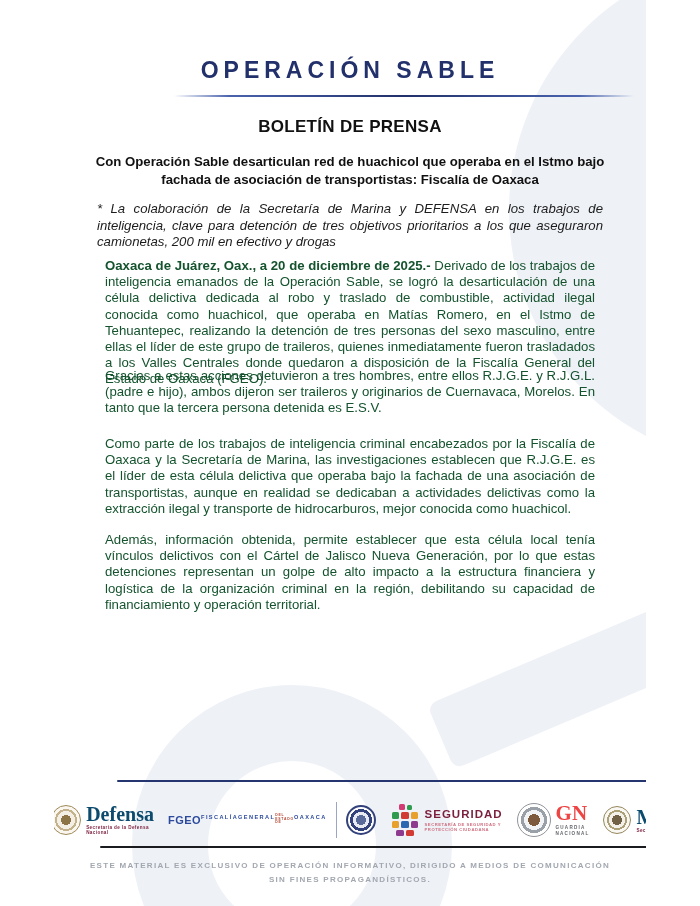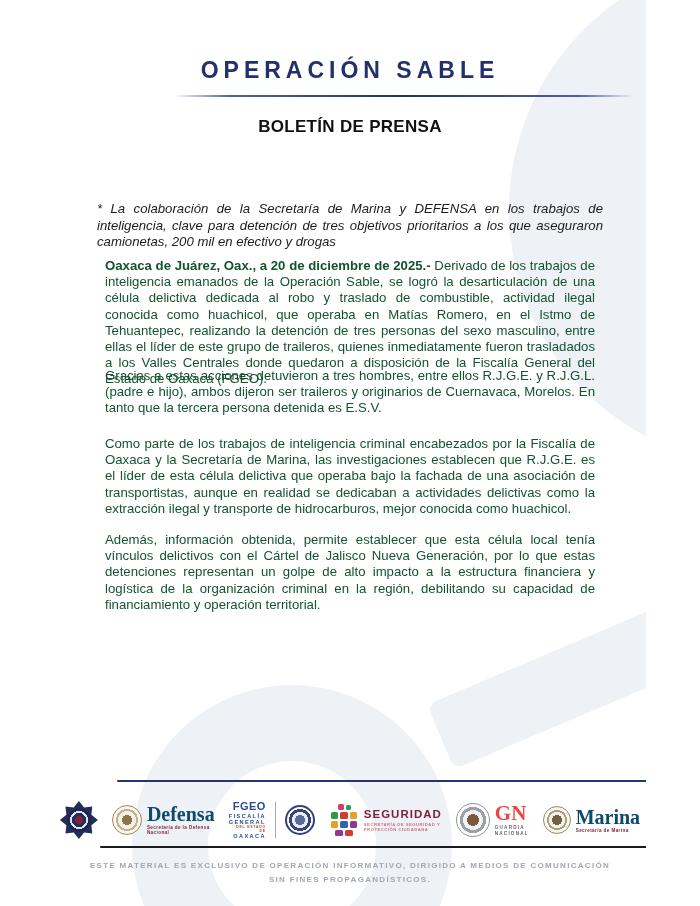--- a/index.html
+++ b/index.html
@@ -135,21 +135,21 @@
   .wordmark-block { display: flex; flex-direction: column; line-height: 1; }
   .wordmark-serif {
     font-family: "Liberation Serif", serif; font-weight: bold;
     font-size: 20px; color: #0c4a6e;
   }
   .wordmark-sub {
     font-size: 4.6px; font-weight: bold; color: #7b1e3c;
     letter-spacing: 0.4px; margin-top: 2px;
   }
 
-  .fgeo-text { display: flex; flex-direction: column; line-height: 1.15; color: #2b4a9e; text-align: right; }
+  .fgeo-text { display: flex; flex-direction: row; line-height: 1.15; color: #2b4a9e; }
   .fgeo-acronym { font-size: 11px; font-weight: 900; letter-spacing: 0.5px; }
   .fgeo-line { font-size: 5.6px; font-weight: bold; letter-spacing: 1.4px; }
   .fgeo-tiny { font-size: 3.4px; font-weight: bold; color: #b0432f; letter-spacing: 0.8px; }
   .fgeo-divider { width: 1px; height: 36px; background: #9aa6c4; margin: 0 4px; }
 
   .seguridad-block { display: flex; flex-direction: column; line-height: 1.2; }
   .seguridad-name {
     font-size: 11.5px; font-weight: 900; color: #7b1e3c; letter-spacing: 1px;
   }
   .seguridad-sub { font-size: 4.2px; font-weight: bold; color: #cf6f80; letter-spacing: 0.5px; }
@@ -178,20 +178,21 @@
   <div class="wm wm-band-1"></div>
   <div class="wm wm-band-2"></div>
   <div class="wm wm-band-3"></div>
 
   <div class="content">
 
     <h1 class="op-title">OPERACIÓN SABLE</h1>
     <div class="op-underline"></div>
     <h2 class="press-title">BOLETÍN DE PRENSA</h2>
 
+    <p class="headline">Con Operación Sable desarticulan red de huachicol que operaba en el Istmo bajo fachada de asociación de transportistas: Fiscalía de Oaxaca</p>
     <p class="note">* La colaboración de la Secretaría de Marina y DEFENSA en los trabajos de inteligencia, clave para detención de tres objetivos prioritarios a los que aseguraron camionetas, 200 mil en efectivo y drogas</p>
 
     <p class="para p1"><strong>Oaxaca de Juárez, Oax., a 20 de diciembre de 2025.-</strong><span> Derivado de los trabajos de inteligencia emanados de la Operación Sable, se logró la desarticulación de una célula delictiva dedicada al robo y traslado de combustible, actividad ilegal conocida como huachicol, que operaba en Matías Romero, en el Istmo de Tehuantepec, realizando la detención de tres personas del sexo masculino, entre ellas el líder de este grupo de traileros, quienes inmediatamente fueron trasladados a los Valles Centrales donde quedaron a disposición de la Fiscalía General del Estado de Oaxaca (FGEO).</span></p>
     <p class="para p2">Gracias a estas acciones detuvieron a tres hombres, entre ellos R.J.G.E. y R.J.G.L. (padre e hijo), ambos dijeron ser traileros y originarios de Cuernavaca, Morelos. En tanto que la tercera persona detenida es E.S.V.</p>
     <p class="para p3">Como parte de los trabajos de inteligencia criminal encabezados por la Fiscalía de Oaxaca y la Secretaría de Marina, las investigaciones establecen que R.J.G.E. es el líder de esta célula delictiva que operaba bajo la fachada de una asociación de transportistas, aunque en realidad se dedicaban a actividades delictivas como la extracción ilegal y transporte de hidrocarburos, mejor conocida como huachicol.</p>
     <p class="para p4">Además, información obtenida, permite establecer que esta célula local tenía vínculos delictivos con el Cártel de Jalisco Nueva Generación, por lo que estas detenciones representan un golpe de alto impacto a la estructura financiera y logística de la organización criminal en la región, debilitando su capacidad de financiamiento y operación territorial.</p>
 
     <div class="rule-top"></div>
 
     <div class="logos">

